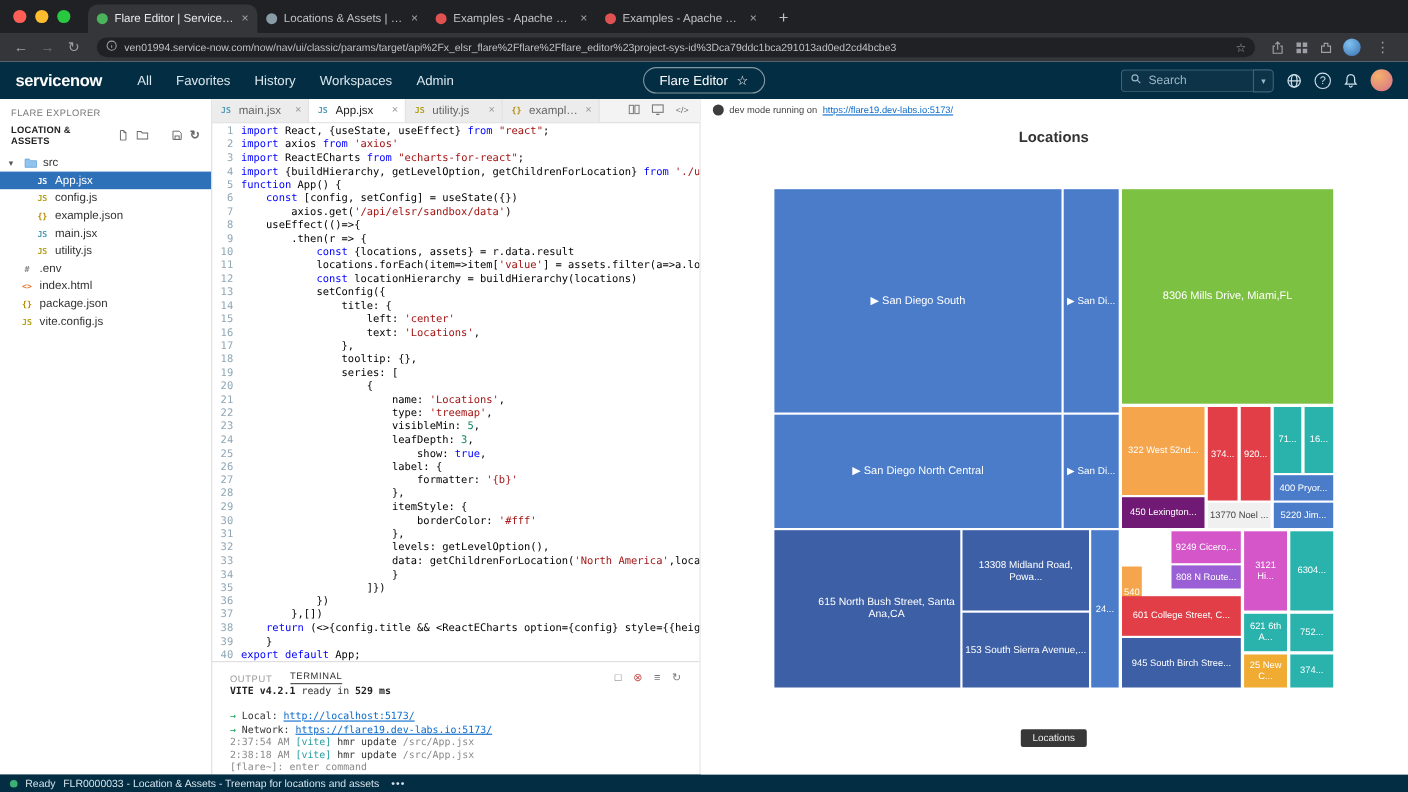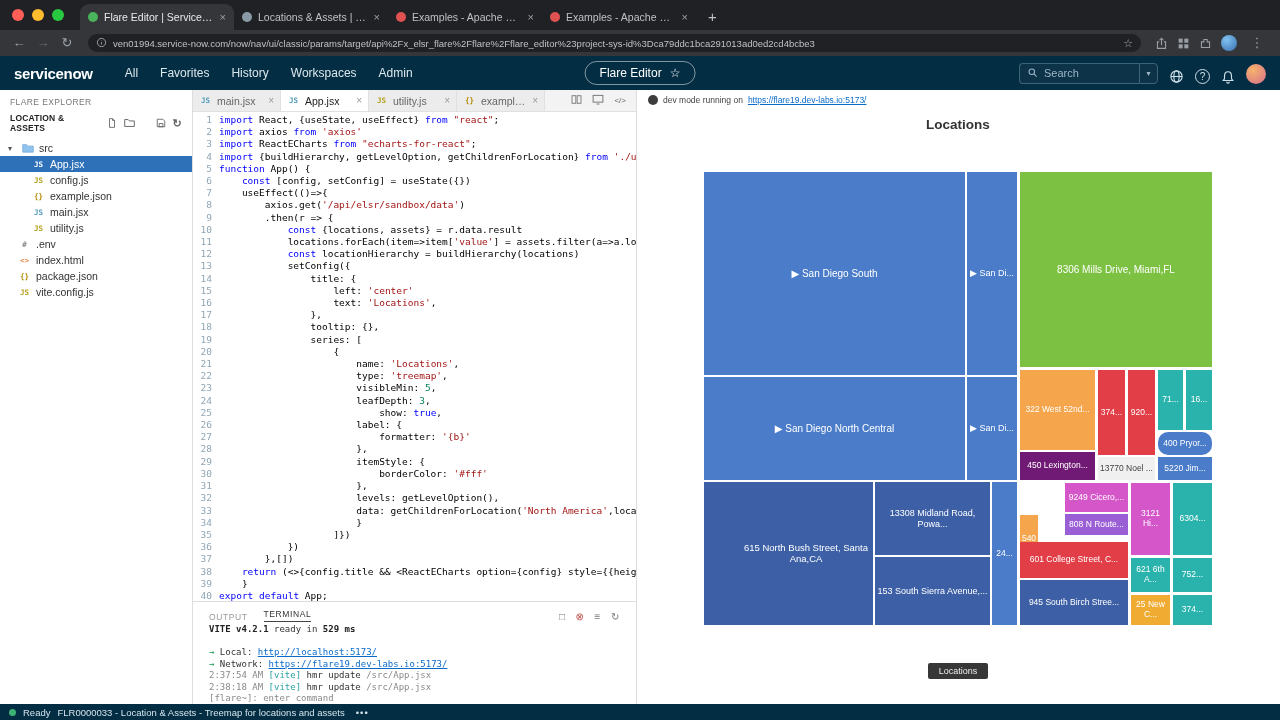--- a/index.html
+++ b/index.html
@@ -30,21 +30,21 @@
   .tbicons{display:flex;align-items:center;gap:9px;padding:0 4px}
   .tbicons svg{display:block}
   .avatar-sm{width:16px;height:16px;border-radius:50%;background:radial-gradient(circle at 35% 30%,#7fc2f0,#3a6fb0);display:inline-block}
 
   
   .snheader{height:34px;background:#032d42;display:flex;align-items:center;padding:0 14px;position:relative;color:#fff;flex:none}
   .snlogo{font-size:15px;font-weight:600;letter-spacing:-.3px;margin-right:22px}
   .snnav{display:flex;gap:2px}
   .snnav span{font-size:12px;padding:4px 10px;color:#dce7ee}
   .sn-pill{position:absolute;left:50%;transform:translateX(-50%);border:1px solid rgba(255,255,255,.5);border-radius:14px;padding:4px 14px;font-size:12px;display:flex;gap:8px;align-items:center;color:#fff}
-  .snright{margin-left:auto;display:flex;align-items:flex-end;gap:11px}
+  .snright{margin-left:auto;display:flex;align-items:center;gap:11px}
   .snsearchwrap{display:flex}
   .snsearch{width:120px;height:21px;background:#0d3349;border:1px solid #3f6379;border-right:none;border-radius:4px 0 0 4px;display:flex;align-items:center;padding:0 7px;gap:6px;font-size:11px;color:#9cb6c5}
   .snsearch-dd{width:19px;height:21px;border:1px solid #3f6379;border-radius:0 4px 4px 0;display:flex;align-items:center;justify-content:center;color:#9cb6c5;font-size:8px;background:#0d3349}
   .snicon{display:flex;align-items:center;justify-content:center}
   .helpc{width:15px;height:15px;border:1.2px solid #cfe0ea;border-radius:50%;color:#cfe0ea;font-size:10px;display:flex;align-items:center;justify-content:center}
   .avatar{width:20px;height:20px;border-radius:50%;background:radial-gradient(circle at 35% 30%,#f6b26b,#d5708b);display:inline-block}
 
   
   .content{display:flex;height:614px;background:#fff;flex:none}
   .sidebar{width:193px;border-right:1px solid #ddd;flex:none;overflow:hidden;font-size:10.5px}
@@ -372,22 +372,22 @@
             <div>39</div>
             <div>40</div>
           </div>
         <div class="code" id="code">
             <div class="cl"><span class="tk-k">import</span> React, {useState, useEffect} <span class="tk-k">from</span> <span class="tk-s">"react"</span>;</div>
             <div class="cl"><span class="tk-k">import</span> axios <span class="tk-k">from</span> <span class="tk-s">'axios'</span></div>
             <div class="cl"><span class="tk-k">import</span> ReactECharts <span class="tk-k">from</span> <span class="tk-s">"echarts-for-react"</span>;</div>
             <div class="cl"><span class="tk-k">import</span> {buildHierarchy, getLevelOption, getChildrenForLocation} <span class="tk-k">from</span> <span class="tk-s">'./utility.</span></div>
             <div class="cl"><span class="tk-k">function</span> App() {</div>
             <div class="cl">    <span class="tk-k">const</span> [config, setConfig] = useState({})</div>
+            <div class="cl">        axios.get(<span class="tk-s">'/api/elsr/sandbox/data'</span>)</div>
             <div class="cl">    useEffect(()=&gt;{</div>
-            <div class="cl">        axios.get(<span class="tk-s">'/api/elsr/sandbox/data'</span>)</div>
             <div class="cl">        .then(r =&gt; {</div>
             <div class="cl">            <span class="tk-k">const</span> {locations, assets} = r.data.result</div>
             <div class="cl">            locations.forEach(item=&gt;item[<span class="tk-s">'value'</span>] = assets.filter(a=&gt;a.locatio</div>
             <div class="cl">            <span class="tk-k">const</span> locationHierarchy = buildHierarchy(locations)</div>
             <div class="cl">            setConfig({</div>
             <div class="cl">                title: {</div>
             <div class="cl">                    left: <span class="tk-s">'center'</span></div>
             <div class="cl">                    text: <span class="tk-s">'Locations'</span>,</div>
             <div class="cl">                },</div>
             <div class="cl">                tooltip: {},</div>
@@ -455,21 +455,21 @@
           <div class="cell" style="left: 171px; top: 310px; width: 115px; height: 73px; background: rgb(60, 95, 165); color: rgb(255, 255, 255); font-size: 9px;">13308 Midland Road, Powa...</div>
           <div class="cell" style="left: 171px; top: 385px; width: 115px; height: 68px; background: rgb(60, 95, 165); color: rgb(255, 255, 255); font-size: 9px;">153 South Sierra Avenue,...</div>
           <div class="cell" style="left: 288px; top: 310px; width: 25px; height: 143px; background: rgb(74, 124, 201); color: rgb(255, 255, 255); font-size: 8.5px;">24...</div>
           <div class="cell" style="left: 316px; top: 198px; width: 75px; height: 80px; background: rgb(245, 165, 76); color: rgb(255, 255, 255); font-size: 8.5px;">322 West 52nd...</div>
           <div class="cell" style="left: 316px; top: 280px; width: 75px; height: 28px; background: #701a75; color: rgb(255, 255, 255); font-size: 8.5px;">450 Lexington...</div>
           <div class="cell" style="left: 394px; top: 198px; width: 27px; height: 85px; background: rgb(226, 62, 71); color: rgb(255, 255, 255); font-size: 8.5px;">374...</div>
           <div class="cell" style="left: 424px; top: 198px; width: 27px; height: 85px; background: rgb(226, 62, 71); color: rgb(255, 255, 255); font-size: 8.5px;">920...</div>
           <div class="cell" style="left: 394px; top: 285px; width: 57px; height: 23px; background: rgb(240, 240, 240); color: rgb(68, 68, 68); font-size: 8.5px;">13770 Noel ...</div>
           <div class="cell" style="left: 454px; top: 198px; width: 25px; height: 60px; background: rgb(42, 179, 172); color: rgb(255, 255, 255); font-size: 8.5px;">71...</div>
           <div class="cell" style="left: 482px; top: 198px; width: 26px; height: 60px; background: rgb(42, 179, 172); color: rgb(255, 255, 255); font-size: 8.5px;">16...</div>
-          <div class="cell" style="left: 454px; top: 260px; width: 54px; height: 23px; background: rgb(74, 124, 201); color: rgb(255, 255, 255); font-size: 8.5px; border-radius: 10px;">400 Pryor...</div>
+          <div class="cell" style="left: 454px; top: 260px; width: 54px; height: 23px; background: rgb(74, 124, 201); color: rgb(255, 255, 255); font-size: 8.5px;">400 Pryor...</div>
           <div class="cell" style="left: 454px; top: 285px; width: 54px; height: 23px; background: rgb(74, 124, 201); color: rgb(255, 255, 255); font-size: 8.5px;">5220 Jim...</div>
           <div class="cell" style="left: 316px; top: 311px; width: 18px; height: 57px; background: rgb(245, 165, 76); color: rgb(255, 255, 255); font-size: 8.5px; margin-top: 32px;">540 Nor...</div>
           <div class="cell" style="left: 361px; top: 311px; width: 63px; height: 29px; background: rgb(212, 86, 200); color: rgb(255, 255, 255); font-size: 8.5px;">9249 Cicero,...</div>
           <div class="cell" style="left: 361px; top: 342px; width: 63px; height: 21px; background: rgb(154, 95, 212); color: rgb(255, 255, 255); font-size: 8.5px;">808 N Route...</div>
           <div class="cell" style="left: 427px; top: 311px; width: 39px; height: 72px; background: rgb(212, 86, 200); color: rgb(255, 255, 255); font-size: 8.5px;">3121 Hi...</div>
           <div class="cell" style="left: 469px; top: 311px; width: 39px; height: 72px; background: rgb(42, 179, 172); color: rgb(255, 255, 255); font-size: 8.5px;">6304...</div>
           <div class="cell" style="left: 316px; top: 370px; width: 108px; height: 36px; background: rgb(226, 62, 71); color: rgb(255, 255, 255); font-size: 8.5px;">601 College Street, C...</div>
           <div class="cell" style="left: 316px; top: 408px; width: 108px; height: 45px; background: rgb(60, 95, 165); color: rgb(255, 255, 255); font-size: 8.5px;">945 South Birch Stree...</div>
           <div class="cell" style="left: 427px; top: 386px; width: 39px; height: 34px; background: rgb(42, 179, 172); color: rgb(255, 255, 255); font-size: 8.5px;">621 6th A...</div>
           <div class="cell" style="left: 469px; top: 386px; width: 39px; height: 34px; background: rgb(42, 179, 172); color: rgb(255, 255, 255); font-size: 8.5px;">752...</div>

